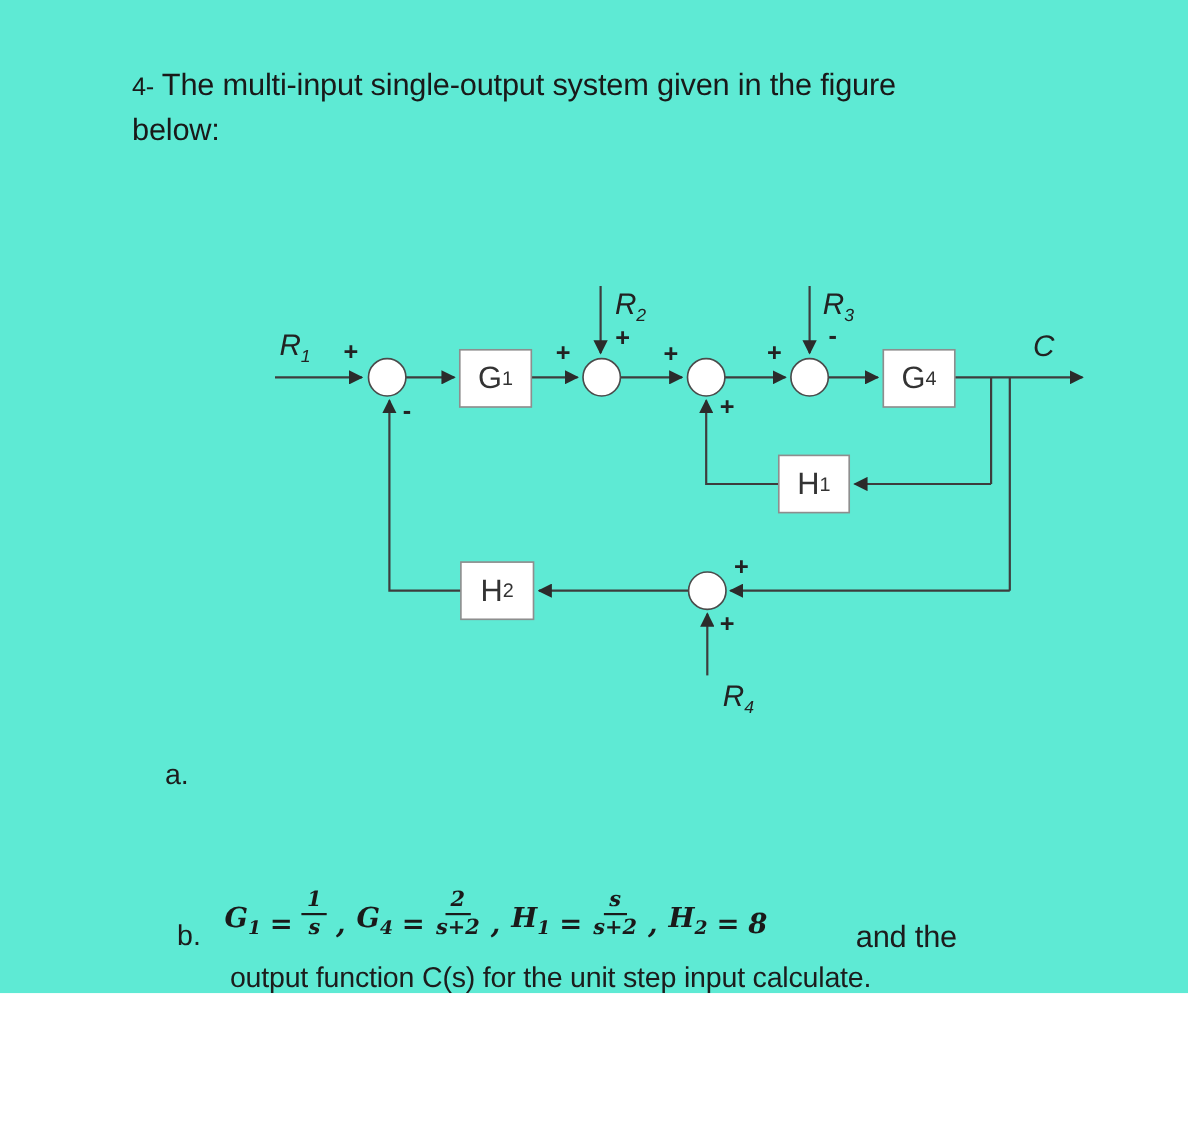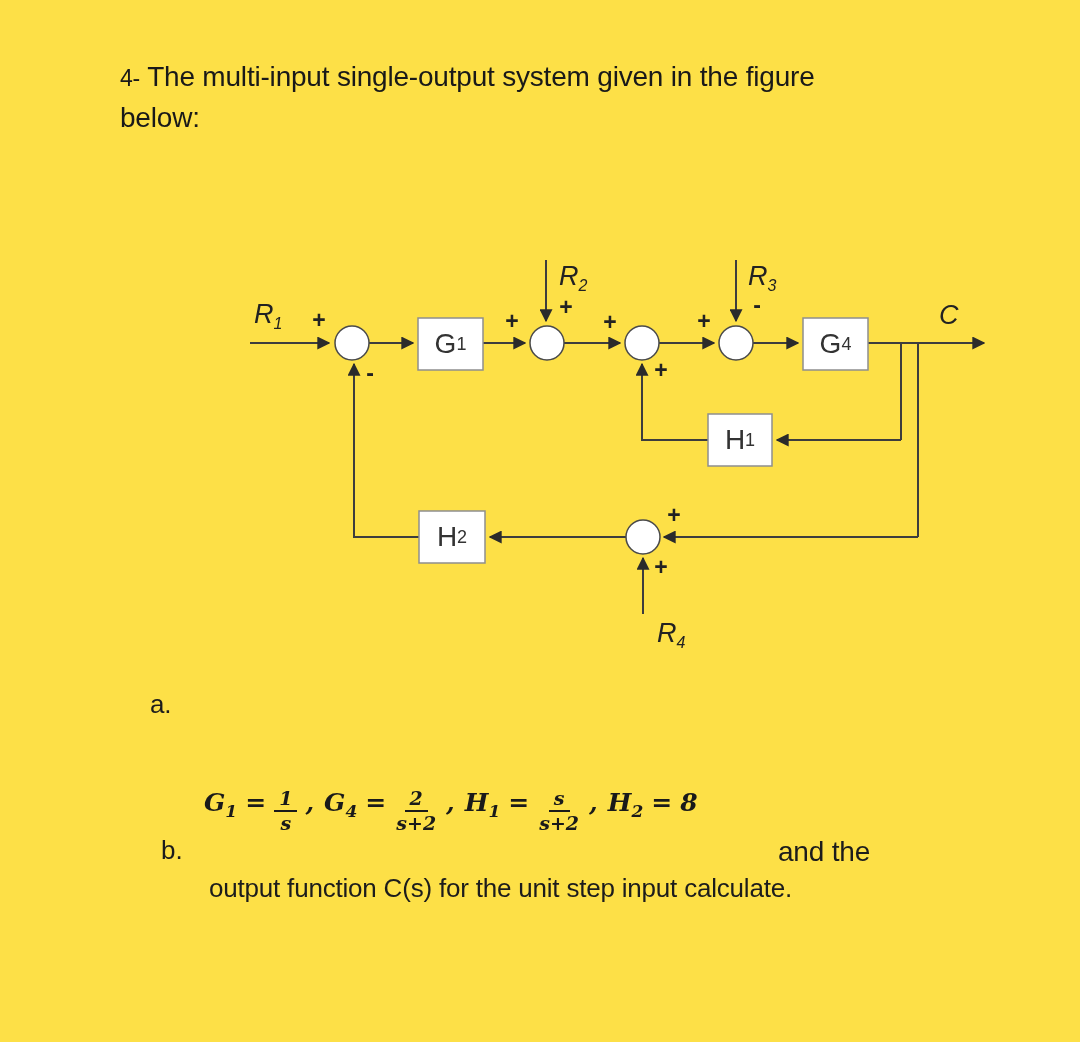--- a/index.html
+++ b/index.html
@@ -1,19 +1,19 @@
 <!DOCTYPE html>
 <html><head>
 <meta charset="utf-8">
 <style>
   html,body{margin:0;padding:0;background:#ffffff;}
   .page{
     position:relative;
-    width:1080px;height:1042px;
-    background:#fde047;
+    width:1080px;height:903px;
+    background:#5eead4;
     font-family:"Liberation Sans",sans-serif;
     color:#1f1f1f;
     overflow:hidden;
   }
   
   .title{
     position:absolute;left:120px;top:57px;width:820px;
     font-size:28px;line-height:39px;letter-spacing:-0.2px;color:#191919;
   }
   .title-num{font-size:23px;}
@@ -29,21 +29,21 @@
     position:absolute;left:778px;top:836px;
     font-size:28px;letter-spacing:-0.2px;color:#1c1c1c;
   }
   .b-line2{
     position:absolute;left:209px;top:873px;width:800px;
     font-size:26px;letter-spacing:-0.2px;color:#1c1c1c;
   }
   
   .formula{
     position:absolute;left:204px;top:788px;height:66px;
-    display:inline-flex;align-items:flex-start;
+    display:inline-flex;align-items:flex-end;
     font-family:"DejaVu Serif",serif;font-style:italic;font-weight:600;
     font-size:25px;color:#1a1a1a;
   }
   .formula .sym sub{font-size:17px;font-style:italic;}
   .formula .rel{margin:0 8px;font-style:normal;}
   .formula .comma{margin:0 10px 0 8px;}
   .frac{display:inline-flex;flex-direction:column;align-items:center;vertical-align:middle;}
   .frac .num{font-size:19px;line-height:21px;padding:0 5px 1px 5px;border-bottom:2px solid #1a1a1a;}
   .frac .den{font-size:19px;line-height:21px;padding:1px 2px 0 2px;}
   .plainval{font-style:italic;}

